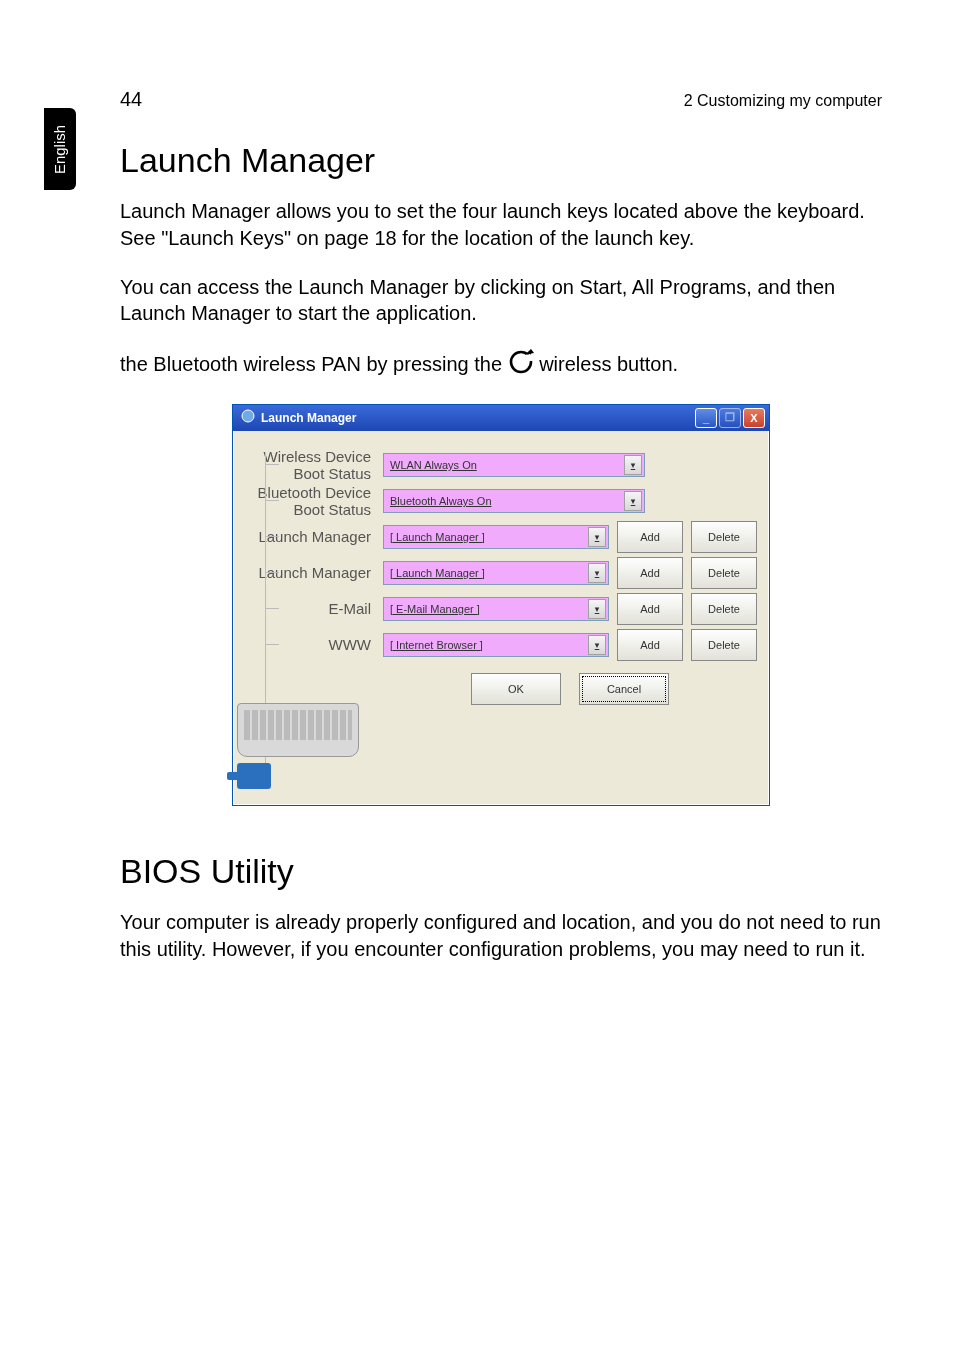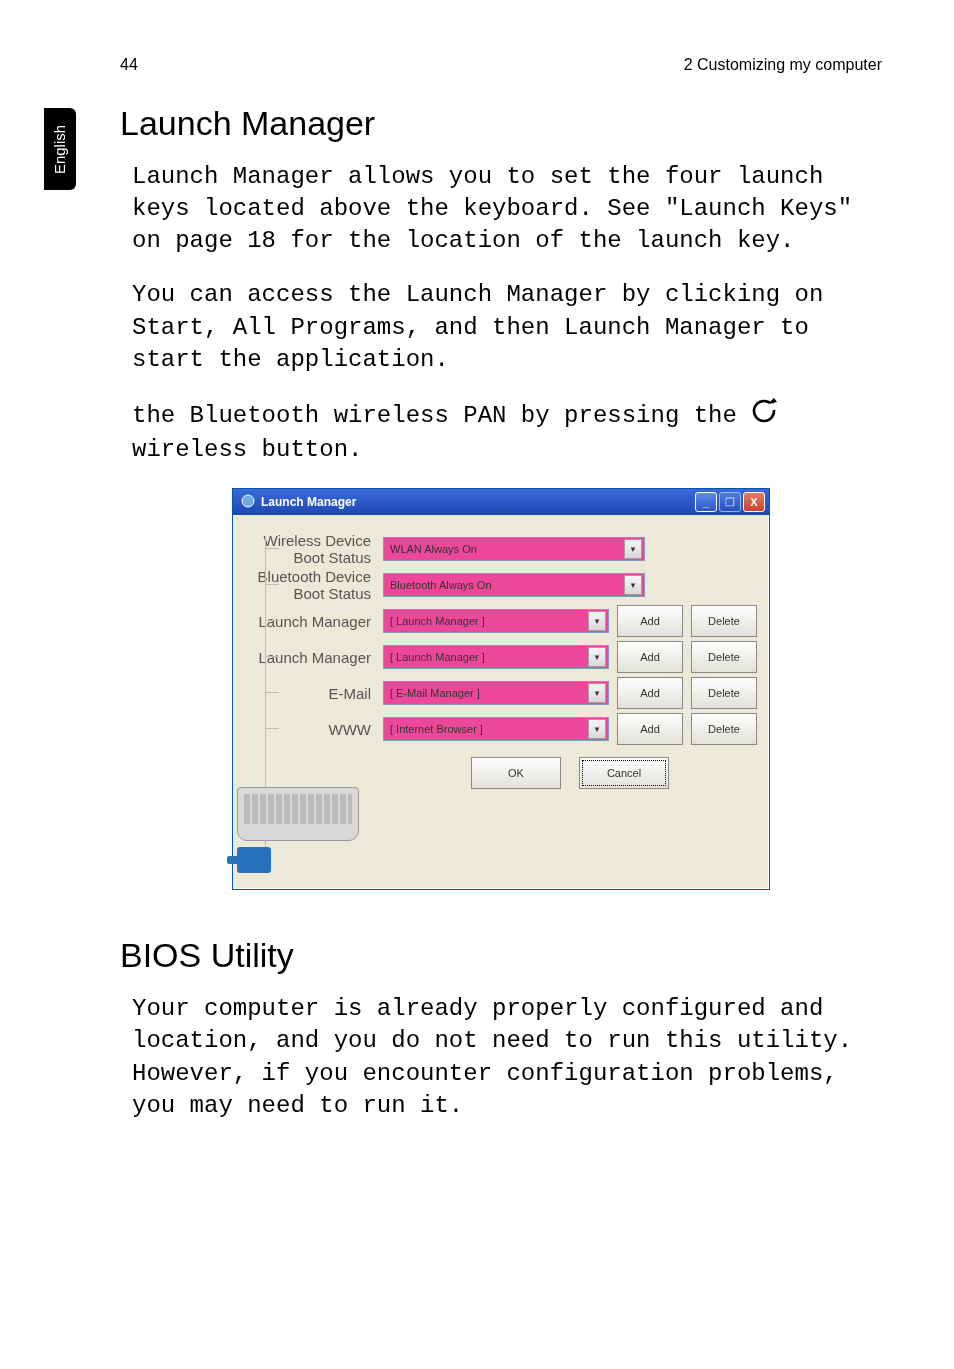--- a/index.html
+++ b/index.html
@@ -1,43 +1,43 @@
 <!DOCTYPE html>
 <html><head>
 <meta charset="utf-8">
 <style>
   html,body{margin:0;padding:0;background:#fff;font-family:Verdana,Arial,sans-serif;color:#000;}
   .page{width:954px;height:1369px;margin:0 auto;position:relative;box-sizing:border-box;padding:56px 72px 0 120px;}
   .sidetab{position:absolute;left:44px;top:108px;width:32px;height:82px;background:#000;border-top-right-radius:6px;border-bottom-right-radius:6px;display:flex;align-items:center;justify-content:center;}
   .sidetab span{color:#fff;font-size:15px;transform:rotate(-90deg);white-space:nowrap;}
   .hdr{display:flex;align-items:baseline;justify-content:space-between;margin-bottom:30px;}
-  .hdr .pn{font-size:16px;}
+  .hdr .pn{font-size:20px;margin-top:32px;}
   .hdr .ch{font-size:16px;}
   h2{font-weight:400;font-size:34px;margin:12px 0 18px;font-family:"Trebuchet MS",Verdana,sans-serif;}
-  p.body{font-size:24px;line-height:1.34;margin:0 12px 22px;font-family:Liberation Mono, monospace;}
+  p.body{font-size:20px;line-height:1.34;margin:0 0 22px;}
   .wrap-icon{display:inline-block;vertical-align:middle;}
   
   .dlg-wrap{display:flex;justify-content:center;margin:8px 0 46px;}
   .dlg{width:536px;border:1px solid #0054b3;background:#ece9d8;font-family:Tahoma,Arial,sans-serif;font-size:12px;color:#333;box-shadow:0 0 0 1px #fff inset;}
   .titlebar{height:26px;background:linear-gradient(#3a6ad9,#1d47b3);display:flex;align-items:center;justify-content:space-between;padding:0 4px 0 8px;}
   .titlebar .t{color:#fff;font-weight:700;font-size:12px;display:flex;align-items:center;gap:6px;}
   .titlebar .btns{display:flex;gap:2px;}
   .tbtn{width:20px;height:18px;display:flex;align-items:center;justify-content:center;border:1px solid #fff;border-radius:3px;font-size:11px;font-weight:700;color:#fff;}
   .tbtn.min{background:linear-gradient(#5f8ee6,#2a56c5);}
   .tbtn.max{background:linear-gradient(#5f8ee6,#2a56c5);opacity:.55;}
   .tbtn.close{background:linear-gradient(#e77b62,#c8432a);}
   .dlgbody{display:flex;padding:16px 12px 16px 8px;gap:6px;}
   .leftcol{width:136px;position:relative;padding-top:0;}
   .rowlbl{height:36px;display:flex;align-items:center;justify-content:flex-end;text-align:right;font-size:15px;color:#555;padding-right:6px;line-height:1.15;}
   .tree{position:absolute;left:24px;top:6px;bottom:0;width:1px;background:#bbb;}
   .branch{position:absolute;left:24px;width:14px;height:1px;background:#bbb;}
   .kbimg{margin-top:40px;margin-left:-4px;}
   .rightcol{flex:1;}
   .frow{height:36px;display:flex;align-items:center;gap:8px;}
-  .combo{flex:1;height:22px;border:1px solid #7f9db9;background:#ec4899;display:flex;align-items:center;justify-content:space-between;padding:0 2px 0 6px;font-size:11px;}
+  .combo{flex:1;height:22px;border:1px solid #7f9db9;background:#f0abfc;display:flex;align-items:center;justify-content:space-between;padding:0 2px 0 6px;font-size:11px;text-decoration:underline;}
   .combo .arrow{width:16px;height:18px;border:1px solid #a0a0a0;background:linear-gradient(#f5f5f5,#d8d8d8);display:flex;align-items:center;justify-content:center;font-size:9px;color:#333;}
   .btn{height:22px;min-width:48px;padding:4px 8px;border:1px solid #888;background:linear-gradient(#fefefe,#e2e2d9);font-size:11px;display:flex;align-items:center;justify-content:center;color:#333;}
   .okrow{display:flex;justify-content:center;gap:18px;padding:10px 0 4px;align-items:flex-end;}
   .btn.focus{outline:1px dotted #000;outline-offset:-4px;}
   .spacer{width:48px;}
   
   .kb{width:120px;height:52px;background:#d9d9d9;border:1px solid #999;border-radius:4px 4px 10px 10px;position:relative;overflow:hidden;}
   .kb:before{content:"";position:absolute;left:6px;right:6px;top:6px;height:30px;background:repeating-linear-gradient(90deg,#bbb 0 6px,#d9d9d9 6px 8px),repeating-linear-gradient(#bbb 0 5px,#d9d9d9 5px 7px);}
   .usb{width:34px;height:26px;background:#2b6fbf;border-radius:3px;margin-top:6px;position:relative;}
   .usb:before{content:"";position:absolute;left:-10px;top:9px;width:10px;height:8px;background:#2b6fbf;border-radius:2px 0 0 2px;}

